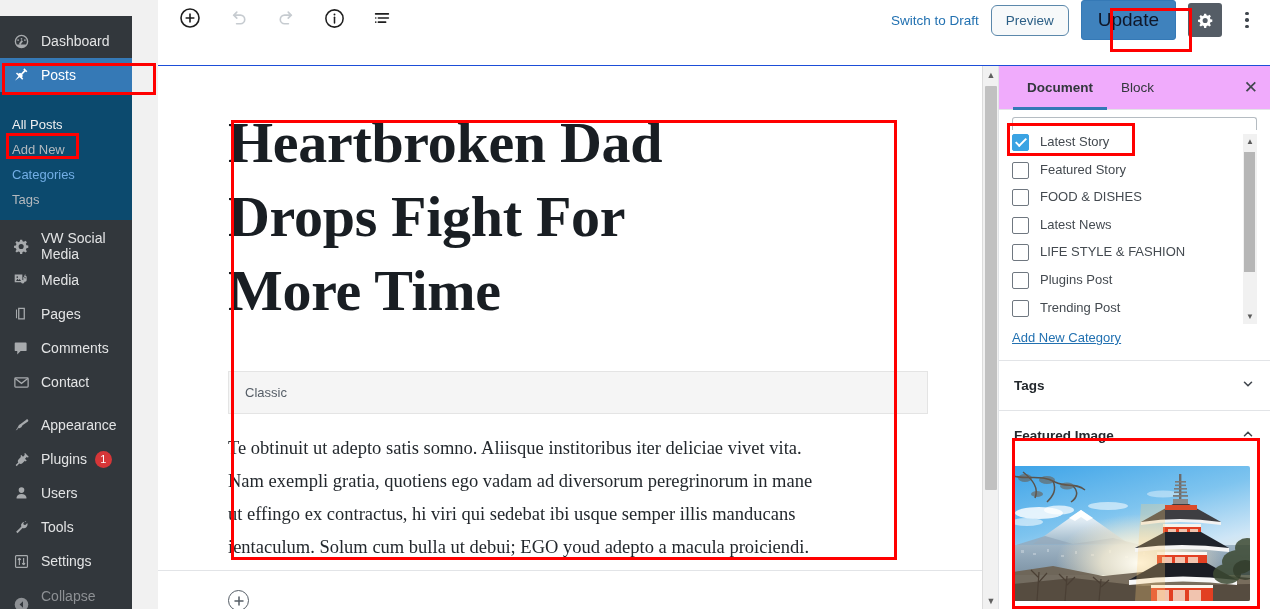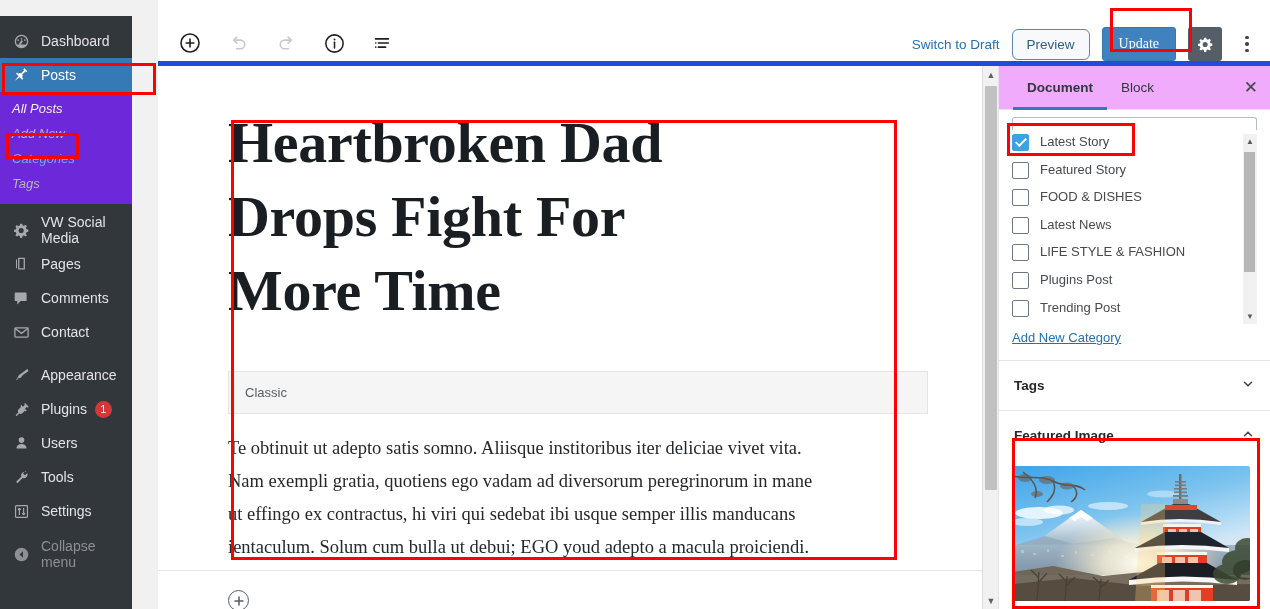--- a/index.html
+++ b/index.html
@@ -30,21 +30,21 @@
     display: flex; align-items: center; justify-content: center;
     color: #a7aaad; flex: none;
   }
   .menu-row .mi svg { display:block; }
   .menu-row.current {
     background: #3579b6; color: #fff;
   }
   .menu-row.current .mi { color: #fff; }
   .menu-row.dim { color: #8d9094; }
   .menu-row.dim .mi { color: #8d9094; }
-  .submenu { padding: 4px 0 8px 0; background:#6d28d9;font-style:italic; }
+  .submenu { padding: 20px 0 8px 0; background:#0c4a6e; }
   .submenu a {
     display: block; padding: 5px 0 5px 12px;
     font-size: 13px; color: #b4b9be; text-decoration: none;
   }
   .submenu a.white { color: #f0f0f1; font-weight: 400; }
   .submenu a.blue { color: #72aee6; }
   .menu-sep { height: 9px; }
   .badge-count {
     display:inline-flex; align-items:center; justify-content:center;
     min-width: 17px; height: 17px; margin-left: 8px;
@@ -55,22 +55,22 @@
     position:absolute; right:-6px; top:50%; transform:translateY(-50%);
     width:0; height:0; border-top:7px solid transparent;
     border-bottom:7px solid transparent; border-left:7px solid #3579b6;
   }
 
   
   .editor-header {
     position: absolute; left: 158px; top: 0;
     width: 1112px; height: 66px;
     background: #fff;
-    border-bottom: 5px solid #1d4ed8;
-    display: flex; align-items: flex-end;
+    border-bottom: 1px solid #1d4ed8;
+    display: flex; align-items: flex-start;
   }
   .hdr-left { display:flex; align-items:center; padding-left: 14px; gap: 12px; }
   .tool-btn {
     width: 36px; height: 36px;
     display:flex; align-items:center; justify-content:center;
     color: #1e1e1e; background: transparent; border: none; cursor: pointer;
   }
   .tool-btn.muted { color: #c6cbd0; }
   .hdr-right {
     margin-left: auto; display:flex; align-items:center;
@@ -82,23 +82,23 @@
     font-family: "Liberation Sans", sans-serif;
   }
   .btn-preview {
     border: 1px solid #5b88ab; background: #f7f9fa;
     color: #2c5f86; font-size: 13.5px;
     padding: 7px 14px; border-radius: 6px; cursor: pointer;
     font-family: "Liberation Sans", sans-serif;
   }
   .btn-update {
     border: 1px solid #3579b6; background: #3f82bd;
-    color: #ffffff; font-size: 14px;
+    color: #0f172a; font-size: 19px;
     padding: 8px 16px; border-radius: 3px; cursor: pointer;
-    font-family: Liberation Serif, serif;
+    font-family: Liberation Sans, sans-serif;
   }
   .gear-btn {
     width: 34px; height: 34px; border-radius: 3px;
     background: #555d66; color: #fff; border: none; cursor: pointer;
     display:flex; align-items:center; justify-content:center;
   }
   .kebab-btn {
     width: 26px; height: 34px; border:none; background:none; cursor:pointer;
     display:flex; flex-direction:column; align-items:center;
     justify-content:center; gap: 3px;
@@ -288,20 +288,28 @@
 
     <div class="menu-row">
       <span class="mi">
         <svg width="17" height="17" viewBox="0 0 20 20" fill="currentColor">
           <path d="M18 11.2v-2.4l-2.2-.4a5.9 5.9 0 00-.7-1.7l1.3-1.8-1.7-1.7-1.8 1.3a5.9 5.9 0 00-1.7-.7L10.8 2H8.4l-.4 2.2c-.6.2-1.2.4-1.7.7L4.5 3.6 2.8 5.3l1.3 1.8c-.3.5-.5 1.1-.7 1.7L1.2 9.2v2.4l2.2.4c.2.6.4 1.2.7 1.7l-1.3 1.8 1.7 1.7 1.8-1.3c.5.3 1.1.5 1.7.7l.4 2.2h2.4l.4-2.2c.6-.2 1.2-.4 1.7-.7l1.8 1.3 1.7-1.7-1.3-1.8c.3-.5.5-1.1.7-1.7l2.2-.4zM9.6 13a3 3 0 110-6 3 3 0 010 6z"></path>
         </svg>
       </span>
       <span>VW Social Media</span>
     </div>
 
+    <div class="menu-row">
+      <span class="mi">
+        <svg width="17" height="17" viewBox="0 0 20 20" fill="currentColor">
+          <path d="M2 3h9v9H2V3zm1.5 7.5h6L7.8 8.2 6.6 9.7 5.3 8 3.5 10.5zM5 5a1 1 0 100 2 1 1 0 000-2zm8.5-1.5v8a2 2 0 11-1.4-1.9V5.8l4-.9v4.6a2 2 0 11-1.4-1.9V2.6l-1.2.9z"></path>
+        </svg>
+      </span>
+      <span>Media</span>
+    </div>
 
     <div class="menu-row">
       <span class="mi">
         <svg width="17" height="17" viewBox="0 0 20 20" fill="currentColor">
           <path d="M6 2h8v14H6V2zm1.5 1.5v11h5v-11h-5zM3.5 4h1.2v10.5H3.5V4z"></path>
         </svg>
       </span>
       <span>Pages</span>
     </div>
 

